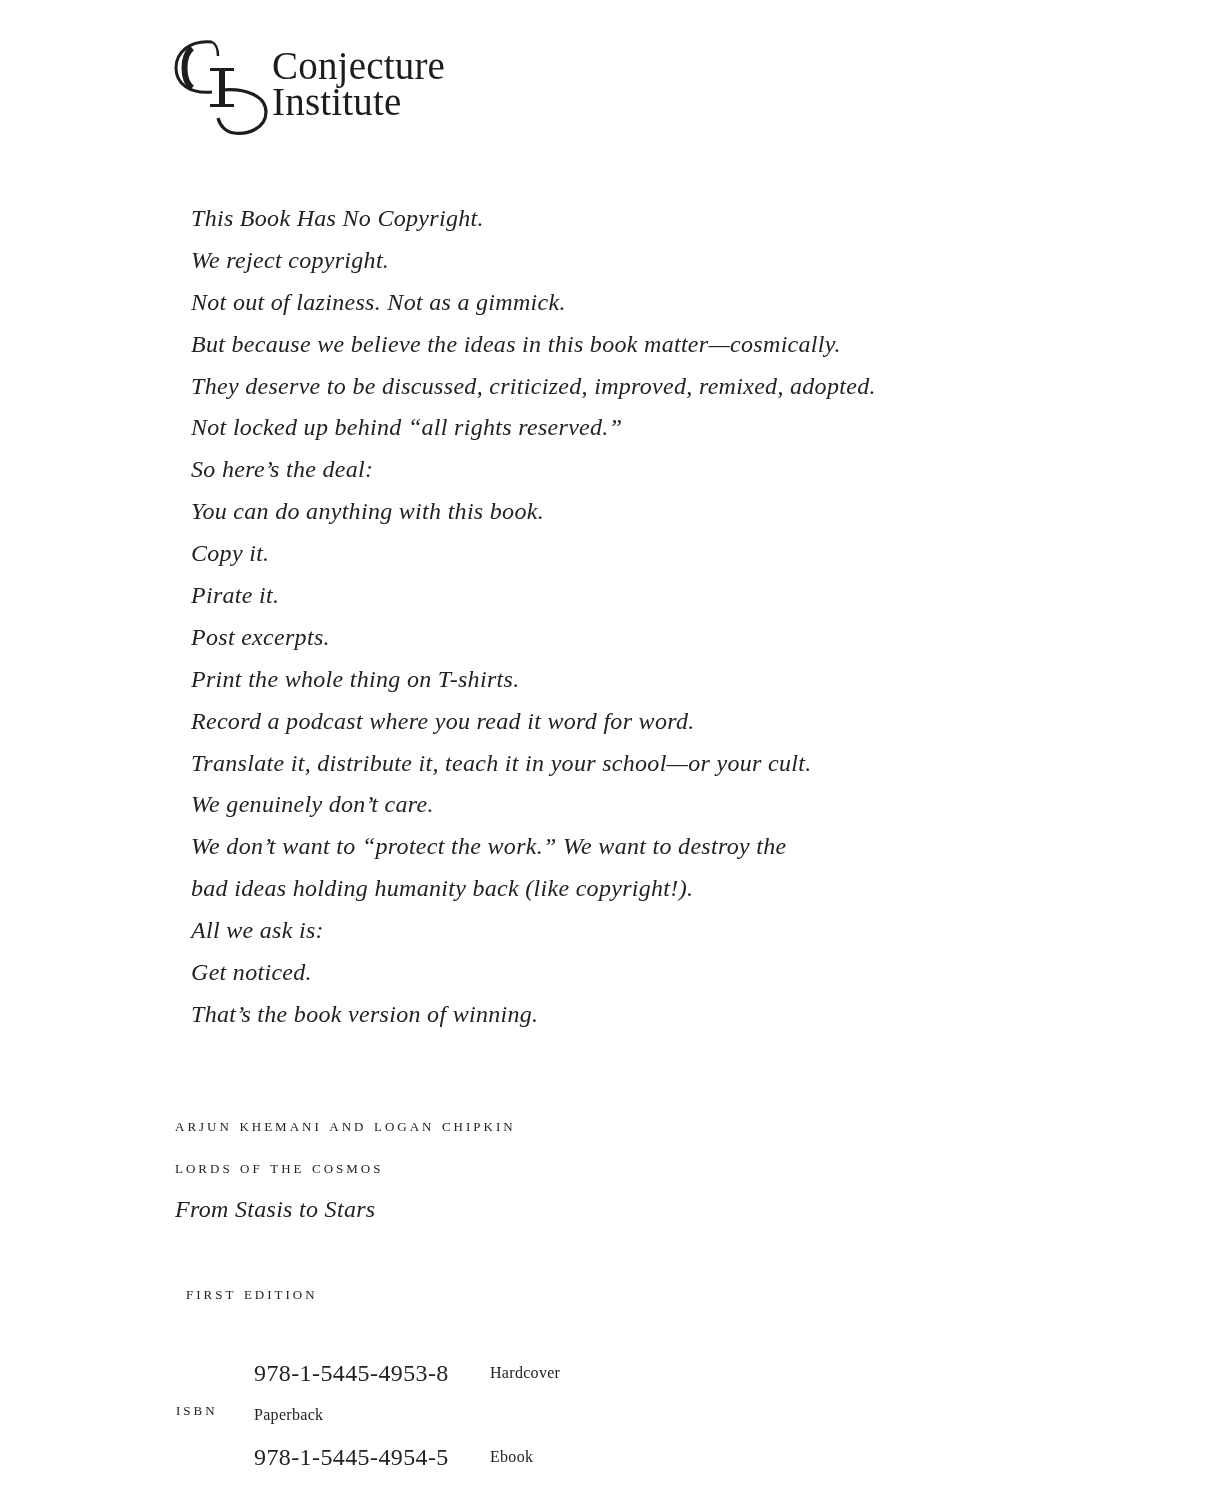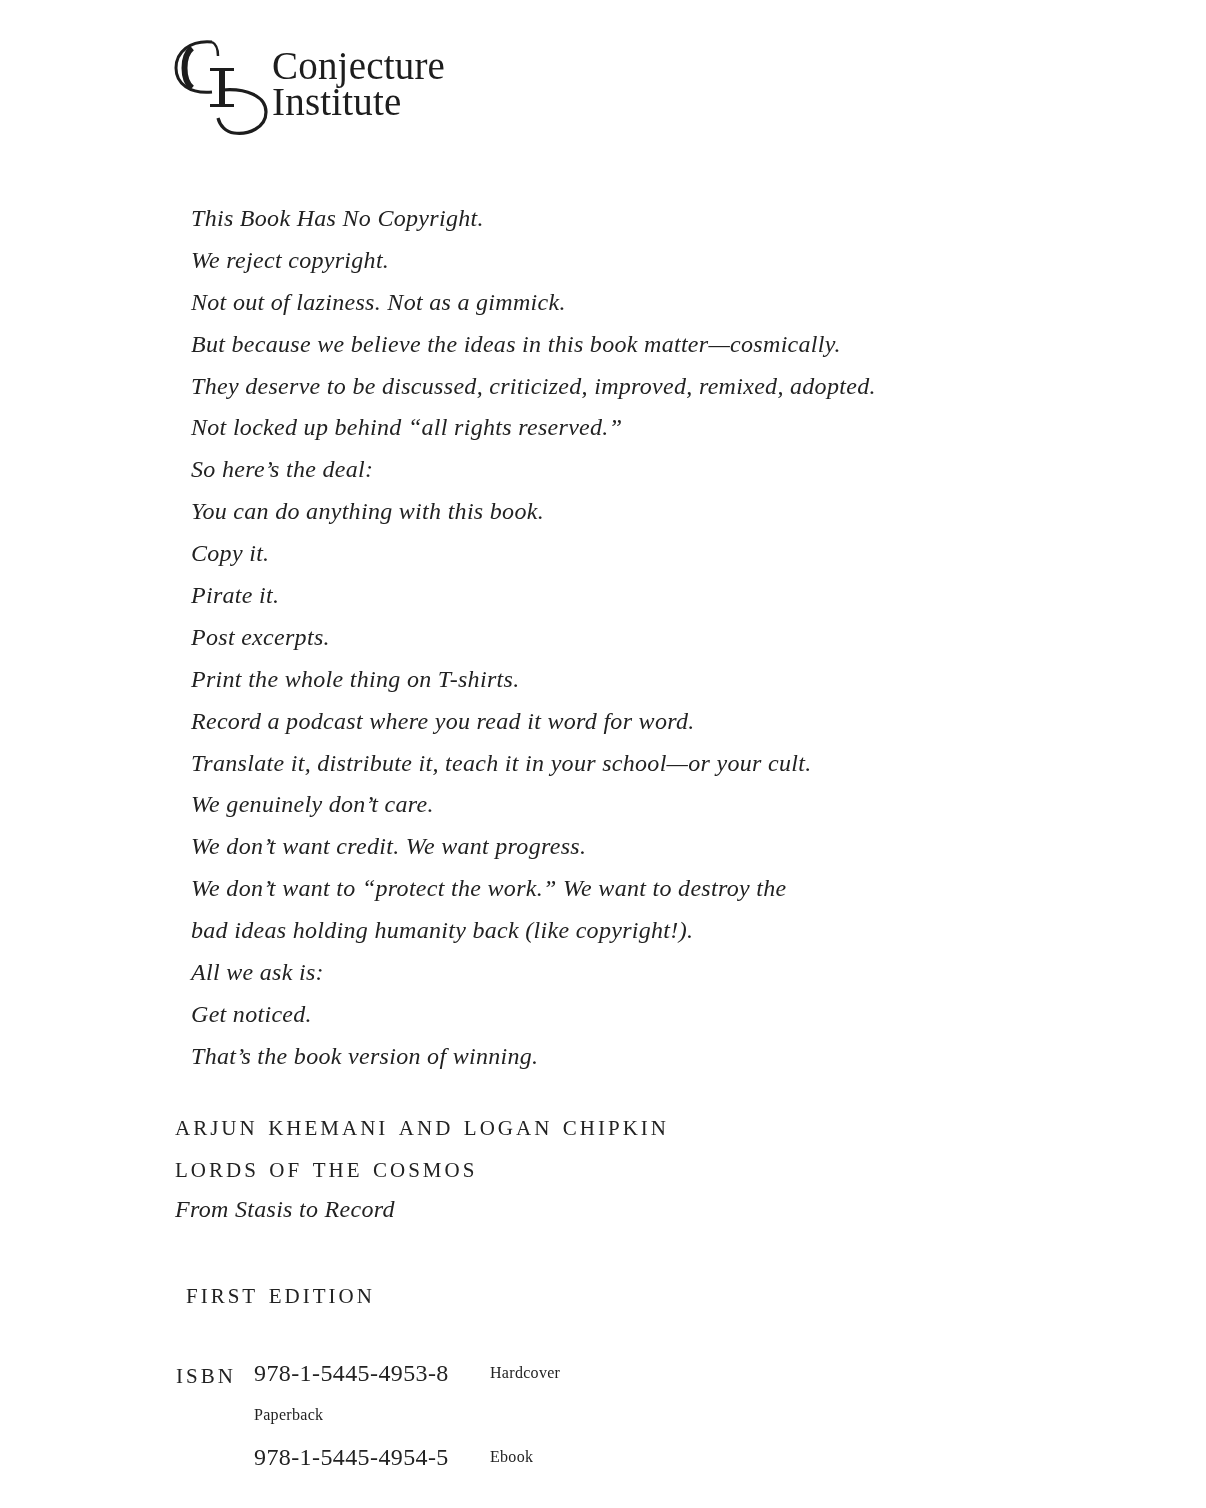--- a/index.html
+++ b/index.html
@@ -50,21 +50,21 @@
       height: 41.9px;
       line-height: 41.9px;
       white-space: nowrap;
       letter-spacing: 0.3px;
     }
 
     .smallcaps {
       font-variant: small-caps;
       text-transform: lowercase;
       letter-spacing: 3px;
-      font-size: 30px;
+      font-size: 18px;
     }
     .credits {
       position: absolute;
       left: 175px;
       top: 1104px;
     }
     .credits .row {
       height: 42px;
       line-height: 42px;
       white-space: nowrap;
@@ -89,20 +89,21 @@
       top: 1352px;
     }
     .isbn-row {
       display: flex;
       height: 42px;
       line-height: 42px;
       white-space: nowrap;
     }
     .isbn-label {
       width: 78px;
+      margin-top: 36px;
     }
     .isbn-number {
       width: 236px;
       font-size: 24px;
       letter-spacing: 0.4px;
     }
     .isbn-format {
       font-size: 16px;
       letter-spacing: 0.3px;
     }
@@ -139,32 +140,31 @@
   <li>Not locked up behind “all rights reserved.”</li>
   <li>So here’s the deal:</li>
   <li>You can do anything with this book.</li>
   <li>Copy it.</li>
   <li>Pirate it.</li>
   <li>Post excerpts.</li>
   <li>Print the whole thing on T-shirts.</li>
   <li>Record a podcast where you read it word for word.</li>
   <li>Translate it, distribute it, teach it in your school—or your cult.</li>
   <li>We genuinely don’t care.</li>
-  <li>We don’t want credit. We want progress.</li>
   <li>We don’t want to “protect the work.” We want to destroy the</li>
   <li>bad ideas holding humanity back (like copyright!).</li>
   <li>All we ask is:</li>
   <li>Get noticed.</li>
   <li>That’s the book version of winning.</li>
 </ul>
 
 <div class="credits">
   <div class="row smallcaps">Arjun Khemani and Logan Chipkin</div>
   <div class="row smallcaps">Lords of the Cosmos</div>
-  <div class="row subtitle">From Stasis to Record</div>
+  <div class="row subtitle">From Stasis to Stars</div>
 </div>
 
 <div class="edition smallcaps">First Edition</div>
 
 <div class="isbn-block">
   <div class="isbn-row">
     <span class="isbn-label smallcaps">ISBN</span>
     <span class="isbn-number">978-1-5445-4953-8</span>
     <span class="isbn-format">Hardcover</span>
   </div>

